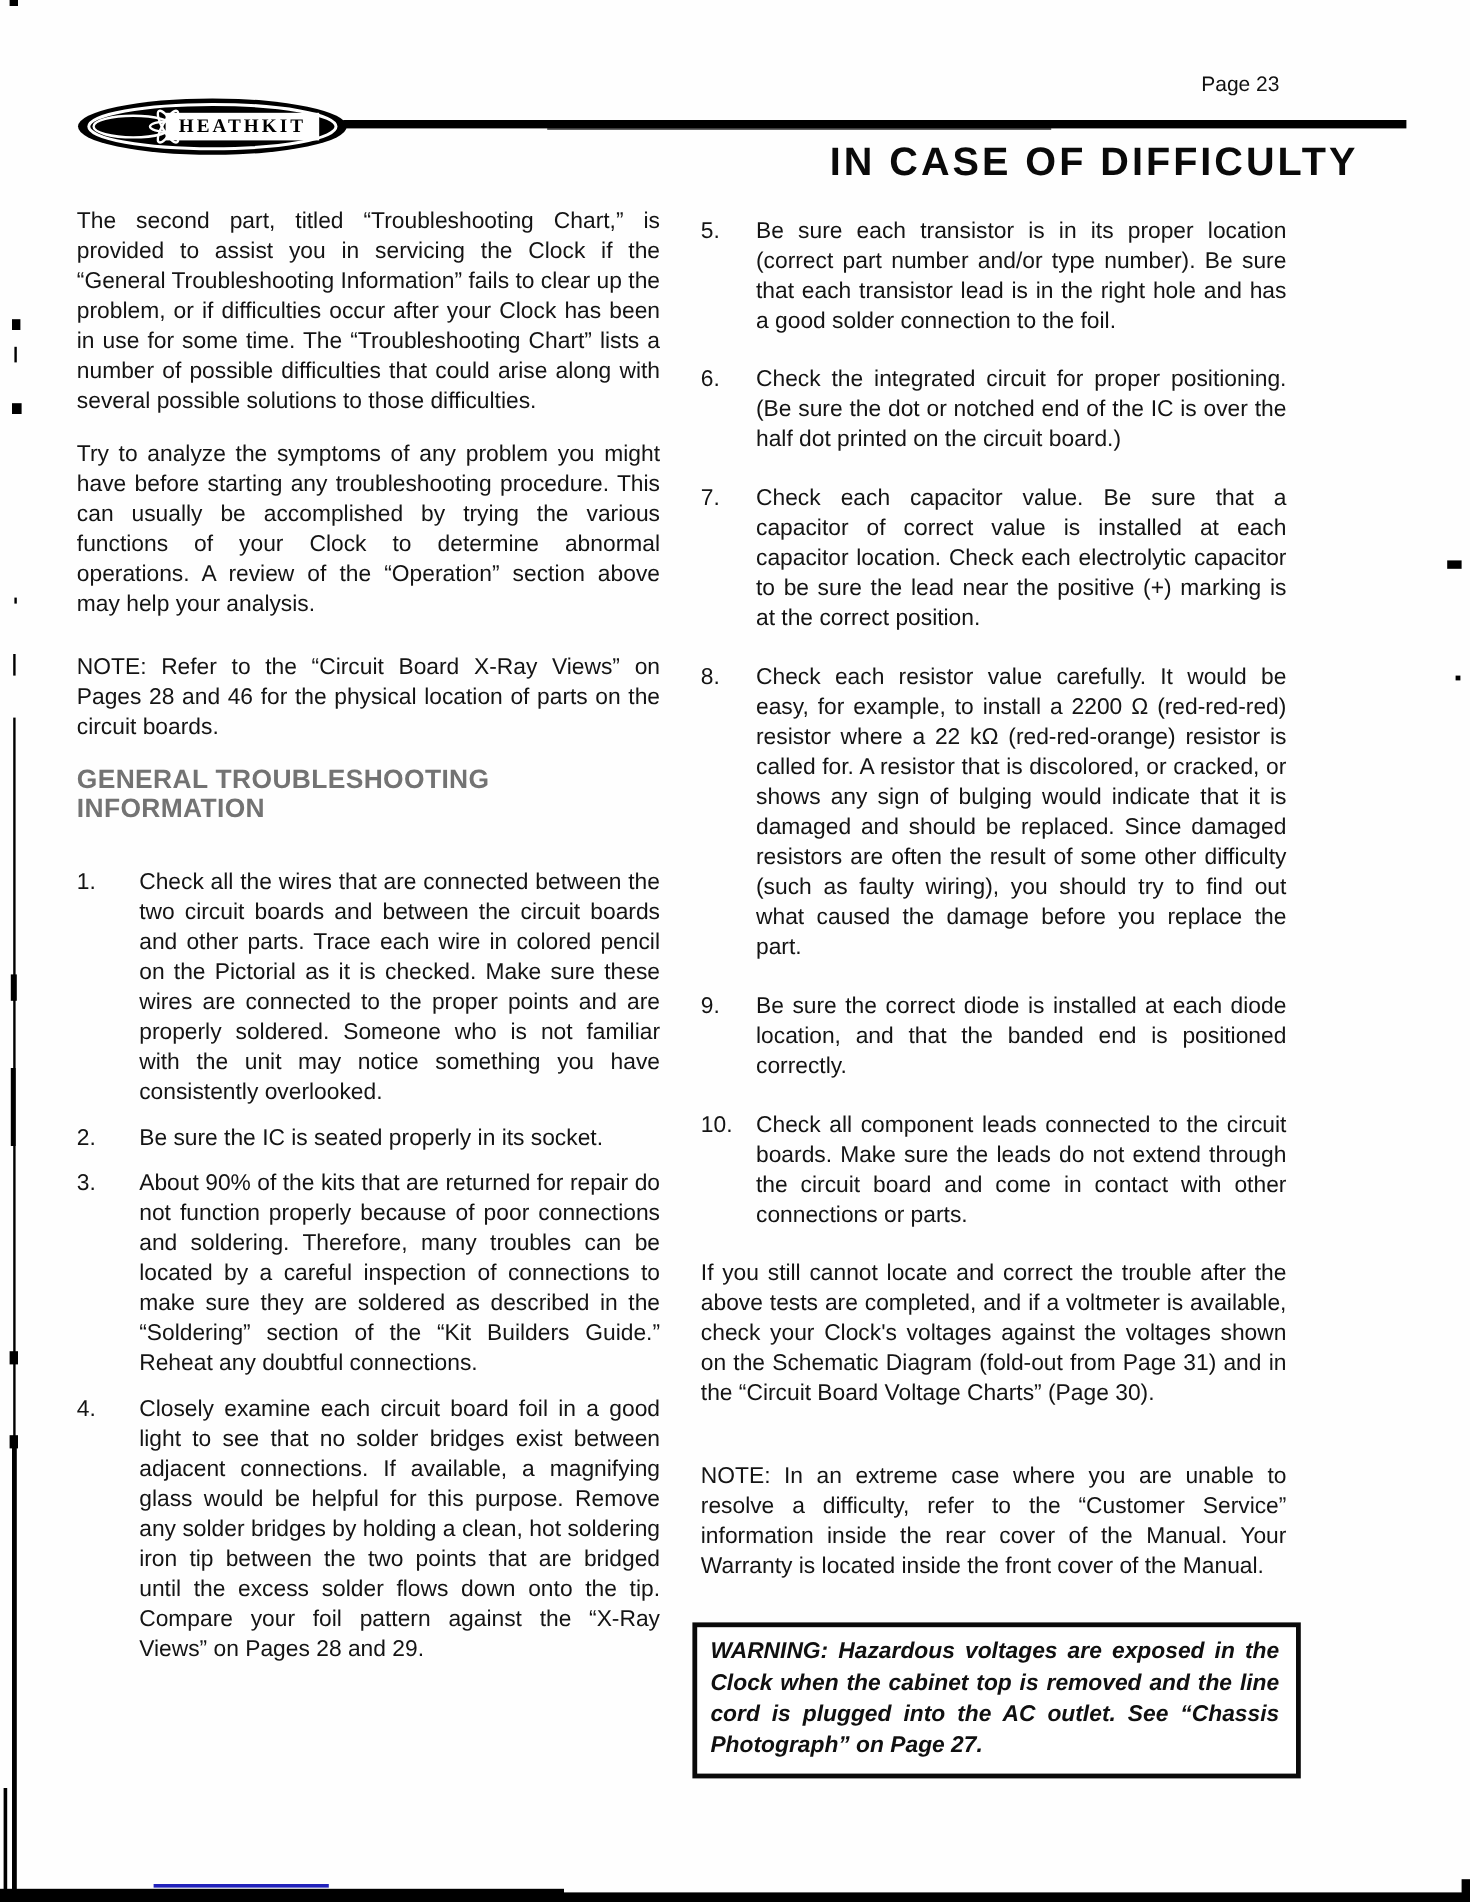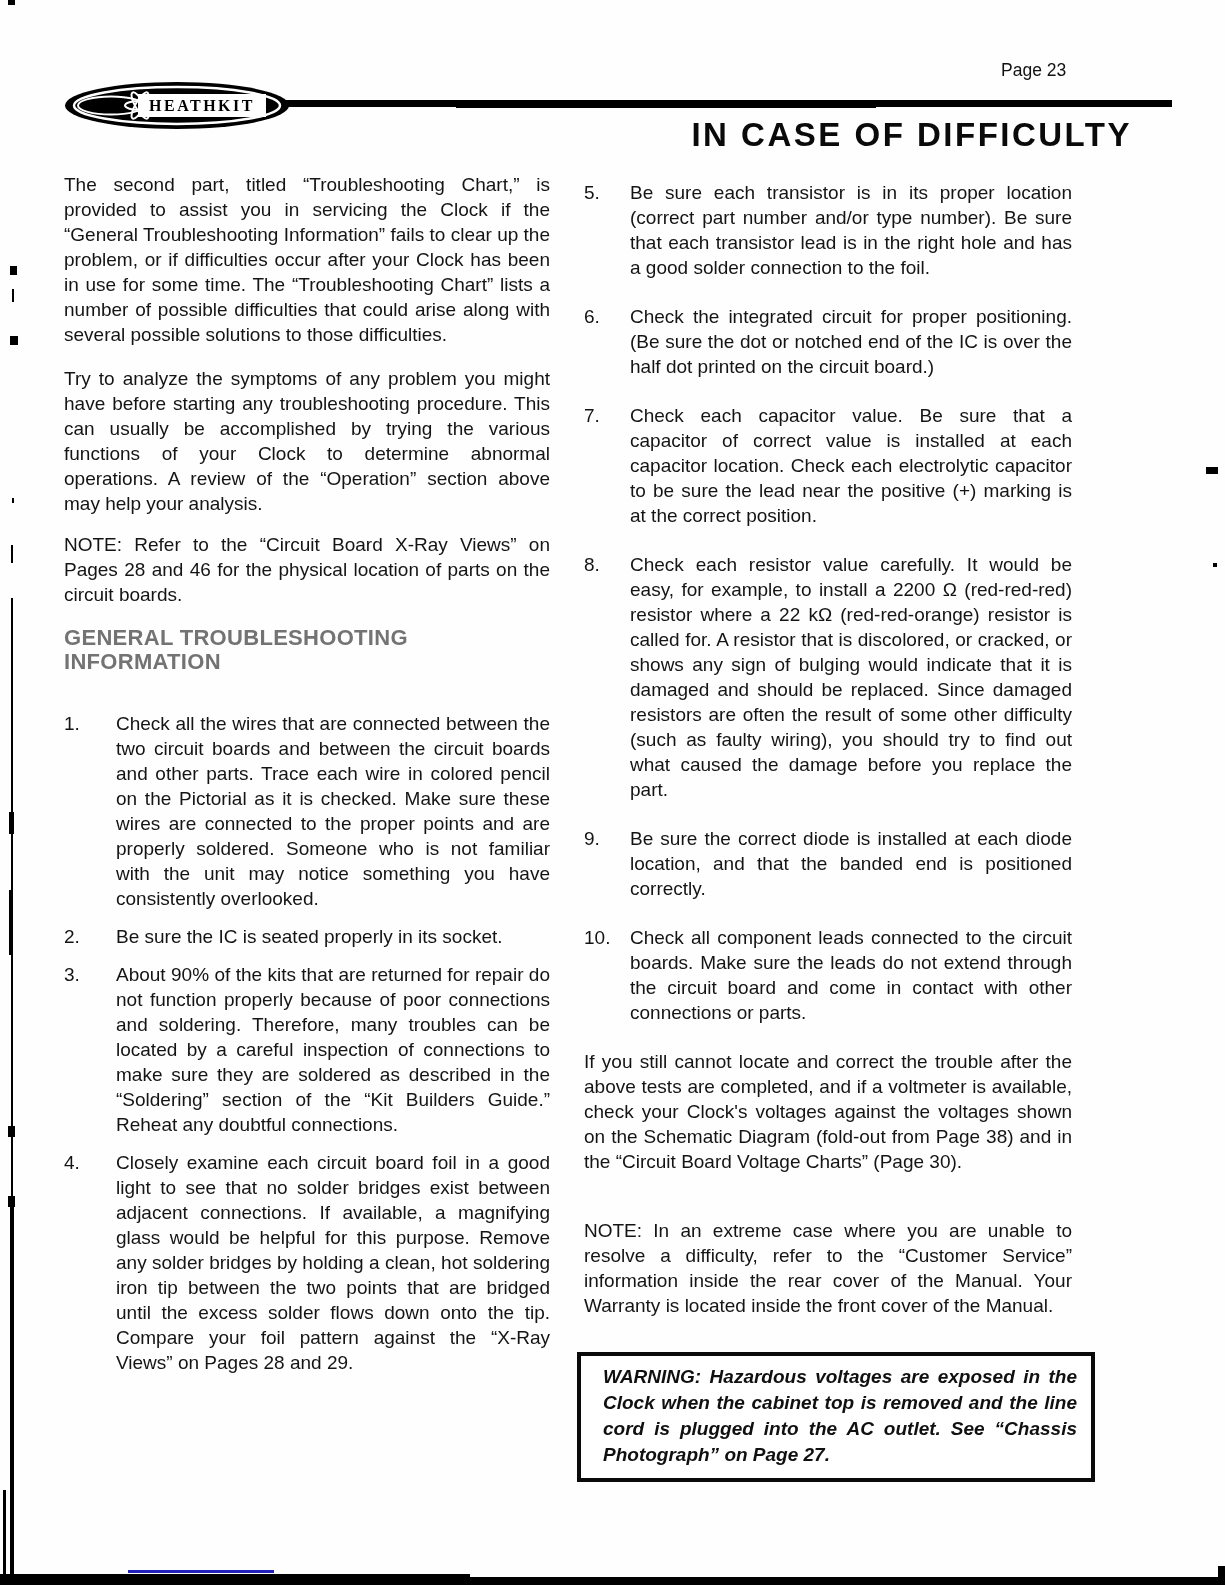--- a/index.html
+++ b/index.html
@@ -28,39 +28,39 @@
     text-align:right; font-size:33px; font-weight:bold; letter-spacing:2.5px;
     color:#0a0a0a;
   }
 
   
   .col { position:absolute; font-size:19px; line-height:25px; text-align:justify; }
   .col-left  { left:64px;  top:172px; width:486px; }
   .col-right { left:584px; top:180px; width:488px; }
 
   .para { margin:0 0 19px 0; }
-  .para-tight { margin-bottom:16px; }
+  .para-tight { margin-bottom:28px; }
 
   .section-heading {
     margin:9px 0 37px 0; font-size:22px; line-height:24px;
     font-weight:bold; letter-spacing:0.3px; color:#737373; text-align:left;
   }
 
   .item { display:flex; margin:0 0 13px 0; }
   .col-right .item { margin-bottom:24px; }
   .item .num { flex:none; width:52px; }
   .col-right .item .num { width:46px; }
   .item .txt { flex:1; }
 
   .closing { margin-top:24px; margin-bottom:0; }
   .note2 { margin-top:44px; margin-bottom:0; }
 
   .warning-box {
     margin:34px 0 0 -7px; width:474px;
-    border:4px solid #0a0a0a; padding:8px 14px 10px 22px;
+    border:4px solid #0a0a0a; padding:8px 14px 10px 11px;
     background:#fff;
   }
   .warning-text {
     margin:0; font-style:italic; font-weight:bold;
     font-size:19px; line-height:26px; text-align:justify; color:#101010;
   }
 
   
   .speck { position:absolute; background:#000; }
   .speck.blue { background:#2222bb; }
@@ -133,21 +133,21 @@
     </div>
     <div class="item">
       <span class="num">9.</span>
       <span class="txt">Be sure the correct diode is installed at each diode location, and that the banded end is positioned correctly.</span>
     </div>
     <div class="item">
       <span class="num">10.</span>
       <span class="txt">Check all component leads connected to the circuit boards. Make sure the leads do not extend through the circuit board and come in contact with other connections or parts.</span>
     </div>
 
-    <p class="para closing">If you still cannot locate and correct the trouble after the above tests are completed, and if a voltmeter is available, check your Clock's voltages against the voltages shown on the Schematic Diagram (fold-out from Page 38) and in the “Circuit Board Voltage Charts” (Page 30).</p>
+    <p class="para closing">If you still cannot locate and correct the trouble after the above tests are completed, and if a voltmeter is available, check your Clock's voltages against the voltages shown on the Schematic Diagram (fold-out from Page 31) and in the “Circuit Board Voltage Charts” (Page 30).</p>
     <p class="para note2">NOTE: In an extreme case where you are unable to resolve a difficulty, refer to the “Customer Service” information inside the rear cover of the Manual. Your Warranty is located inside the front cover of the Manual.</p>
 
     <div class="warning-box">
       <p class="warning-text">WARNING: Hazardous voltages are exposed in the Clock when the cabinet top is removed and the line cord is plugged into the AC outlet. See “Chassis Photograph” on Page 27.</p>
     </div>
   </div>
 
   <div class="speck" style="left:8px; top:0; width:7px; height:5px;"></div>
   <div class="speck" style="left:10px; top:266px; width:7px; height:9px;"></div>
   <div class="speck" style="left:12px; top:289px; width:2px; height:13px;"></div>

